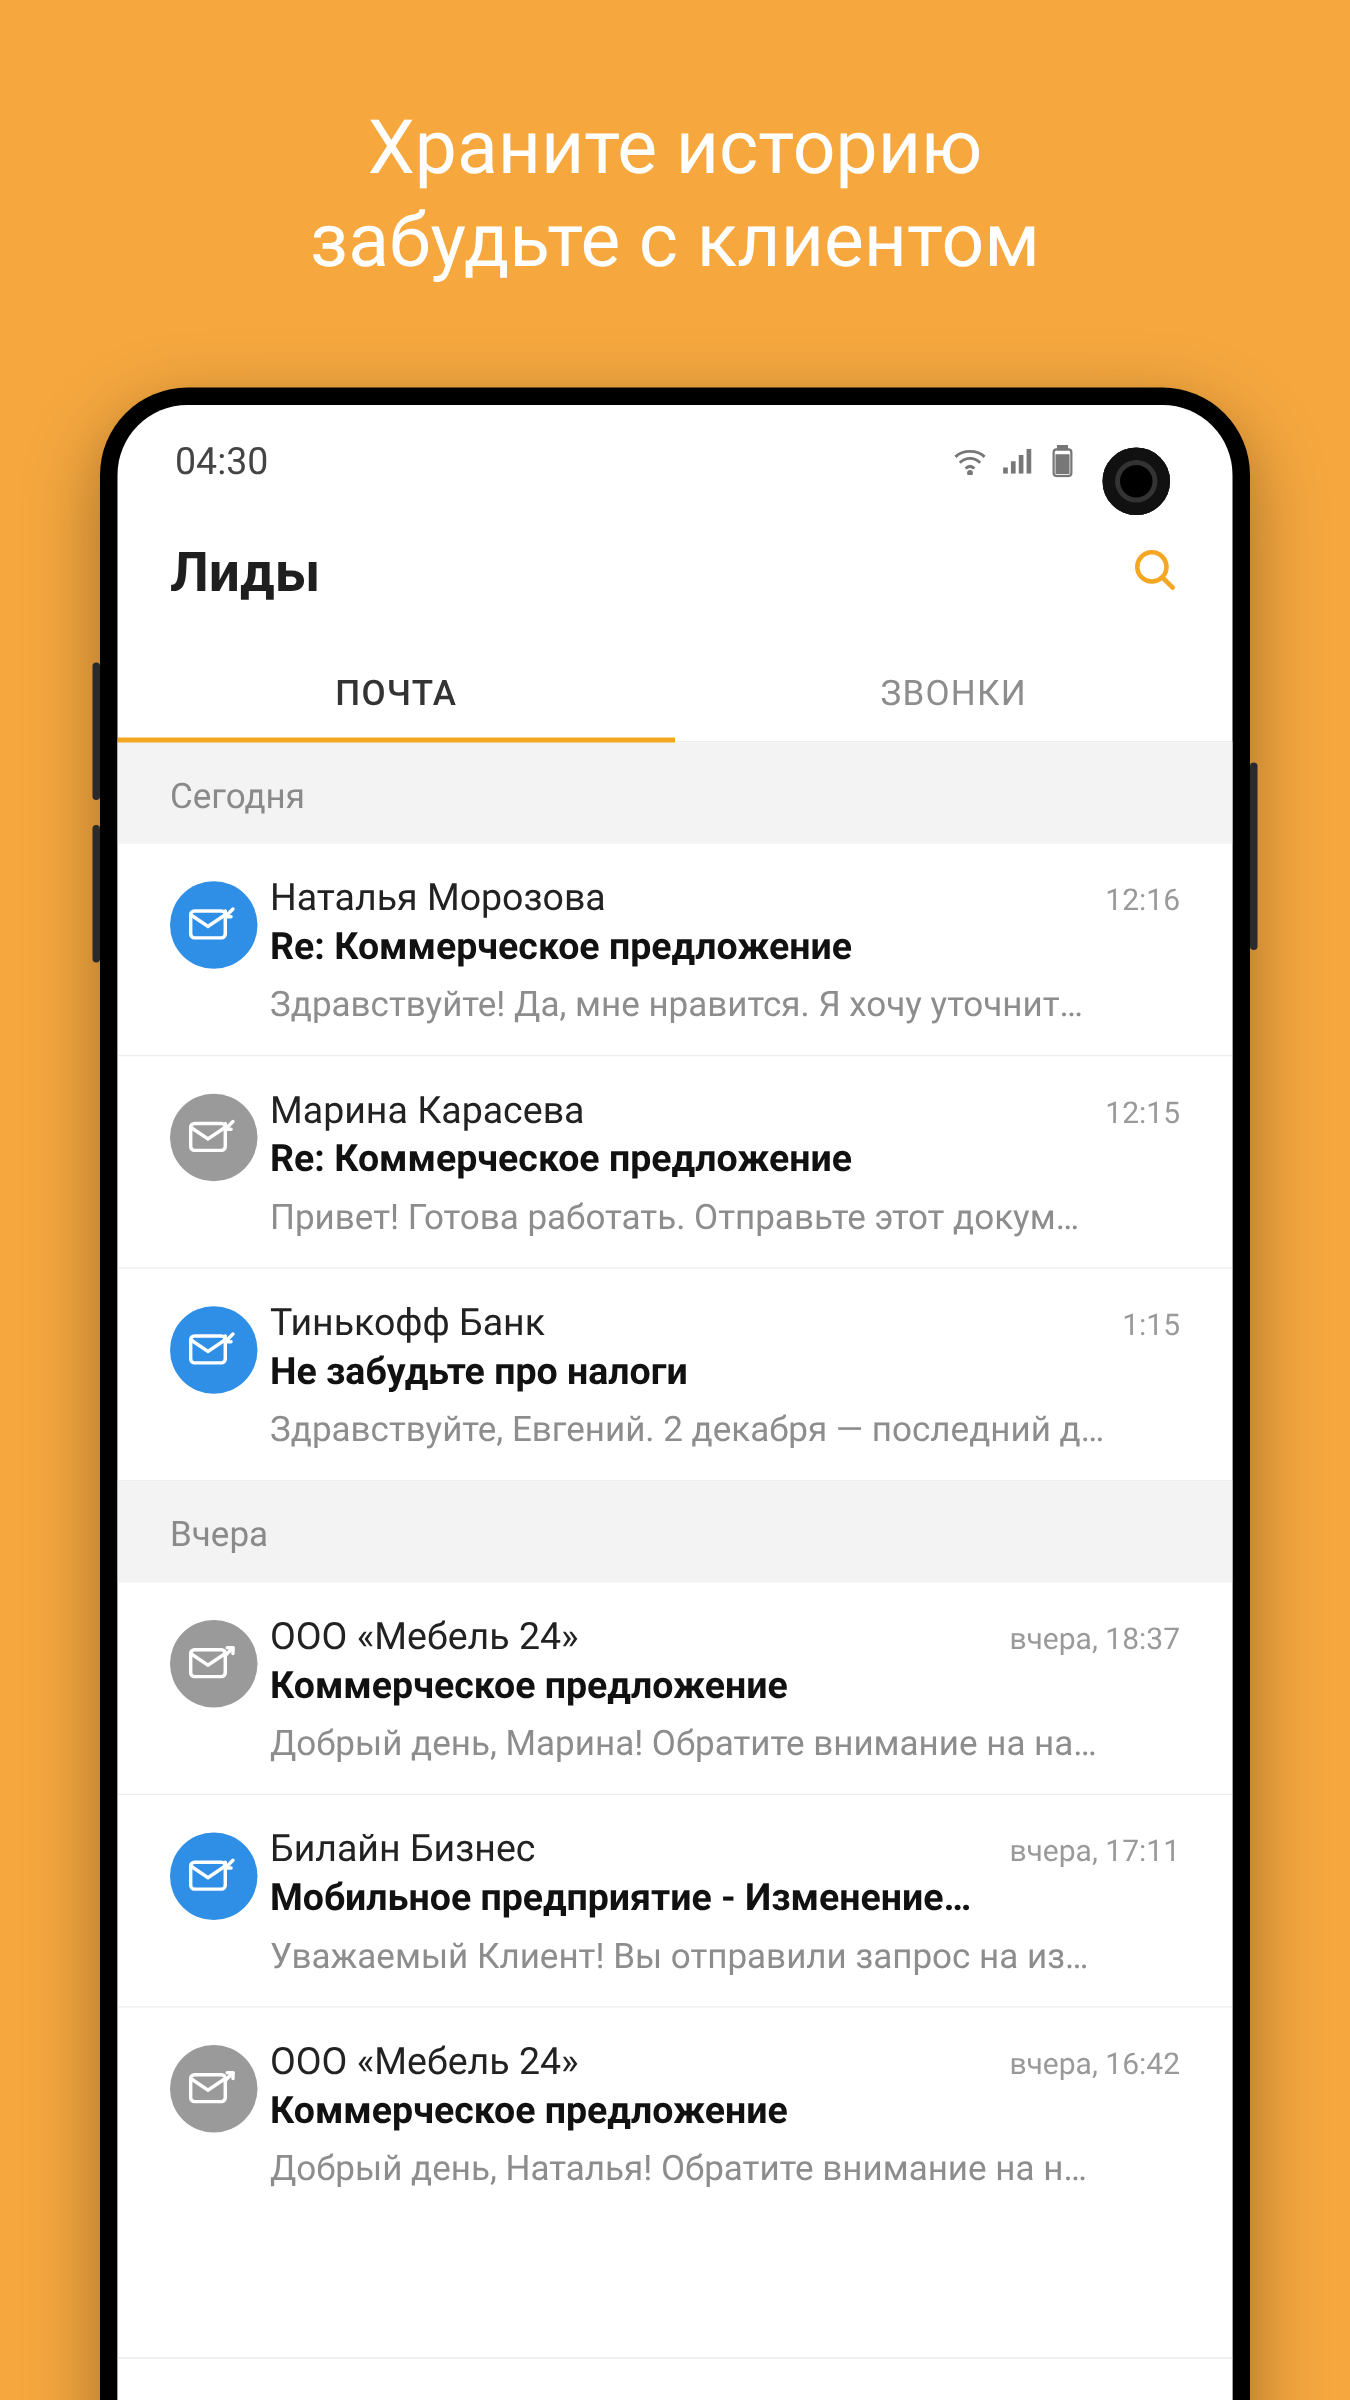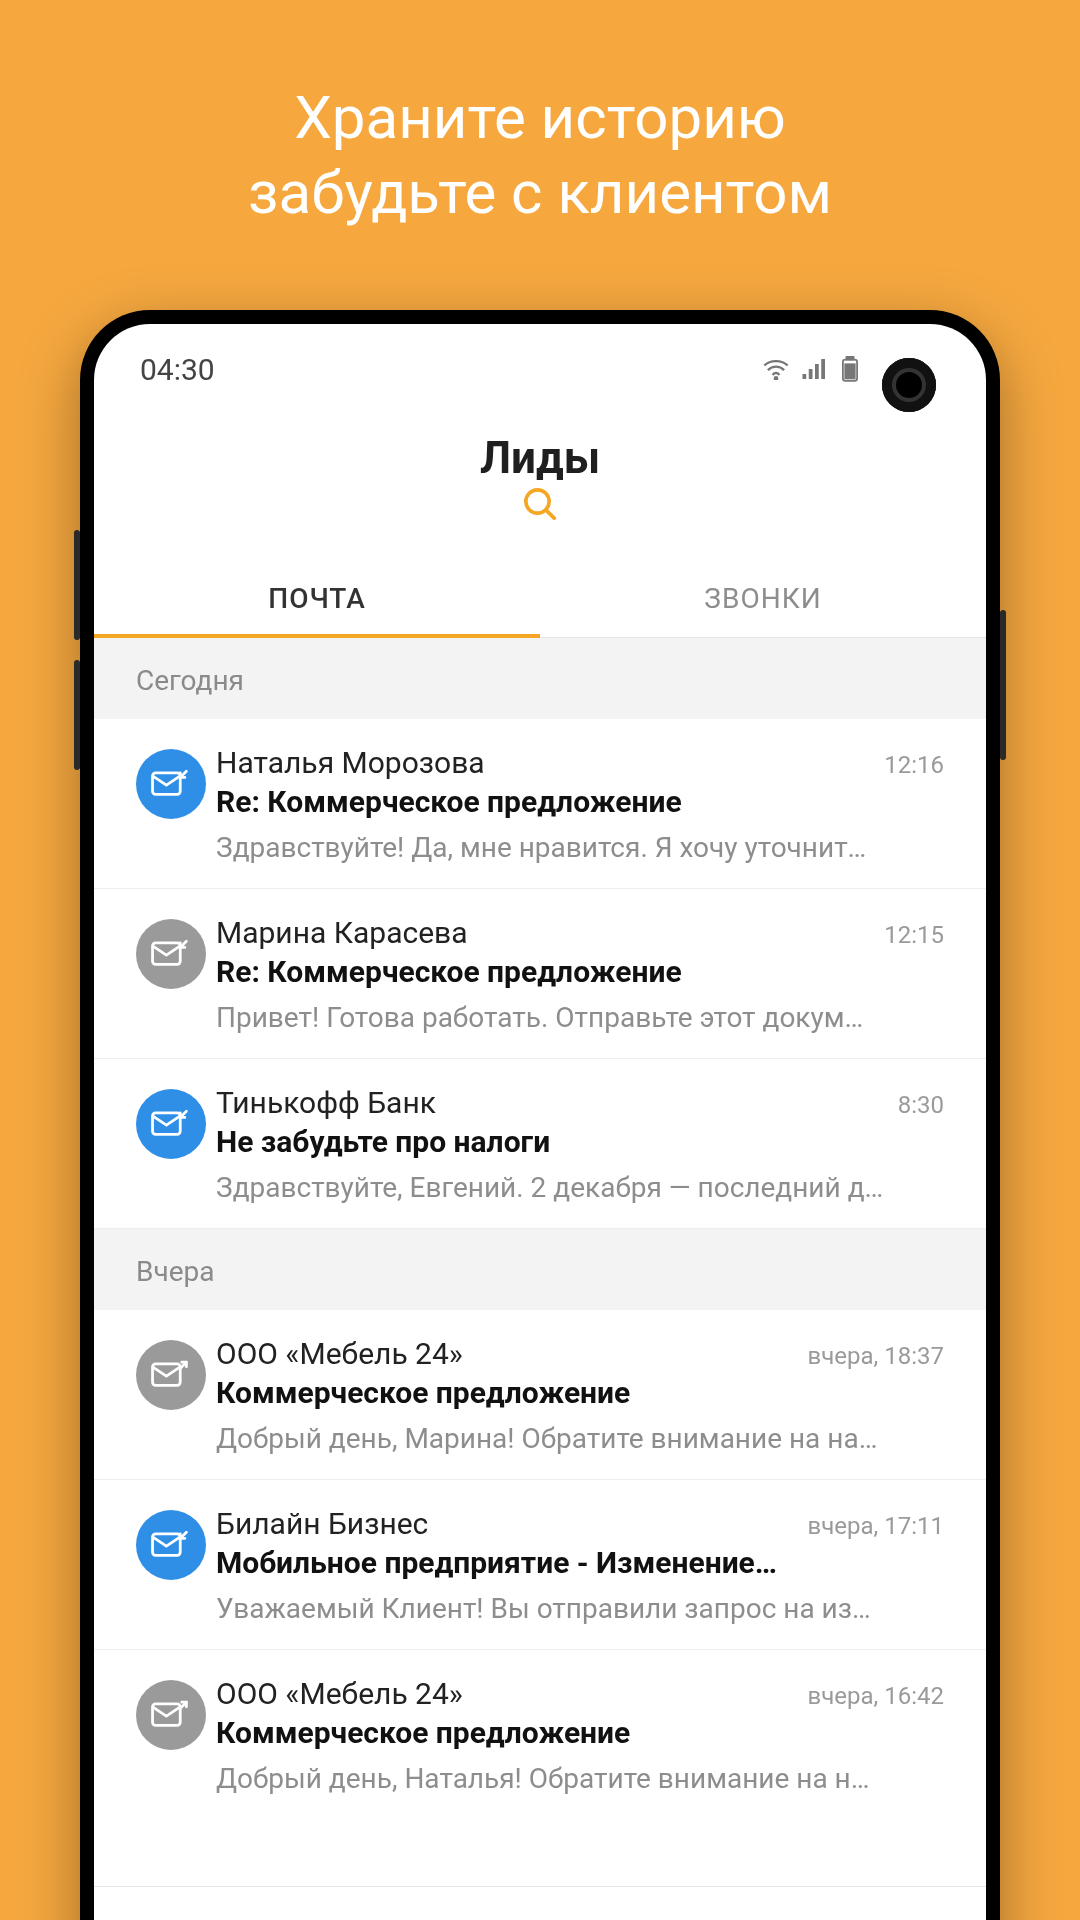--- a/index.html
+++ b/index.html
@@ -79,21 +79,20 @@
     padding-right: 80px;
   }
   .status-right svg { display: block; }
 
   
   .header {
     display: flex;
     align-items: center;
     justify-content: space-between;
     padding: 18px 42px 28px;
-    flex-direction: column;
   }
   .header-title {
     font-size: 44px;
     font-weight: 700;
     color: #1f1f1f;
   }
   .search-btn svg { stroke: #f5a623; }
 
   
   .tabs {
@@ -307,21 +306,21 @@
         <span><svg width="40" height="32" viewBox="0 0 26 20" fill="none" stroke-width="1.8">
     <rect x="1" y="4" width="18" height="14" rx="2"></rect>
     <path d="M1 6 L10 12 L19 6"></path>
     <path d="M23 3 L19 7" stroke-linecap="round"></path>
                 <path d="M19 4 V7 H22" stroke-linecap="round" stroke-linejoin="round"></path>
   </svg></span>
       </div>
       <div class="item-body">
         <div class="item-top">
           <div class="sender">Тинькофф Банк</div>
-          <div class="time">8:30</div>
+          <div class="time">1:15</div>
         </div>
         <div class="subject">Не забудьте про налоги</div>
         <div class="preview">Здравствуйте, Евгений. 2 декабря — последний д…</div>
       </div>
         </div>
         <div class="section-header">Вчера</div>
         <div class="item">
       <div class="avatar gray">
         <span><svg width="40" height="32" viewBox="0 0 26 20" fill="none" stroke-width="1.8">
     <rect x="1" y="4" width="18" height="14" rx="2"></rect>

